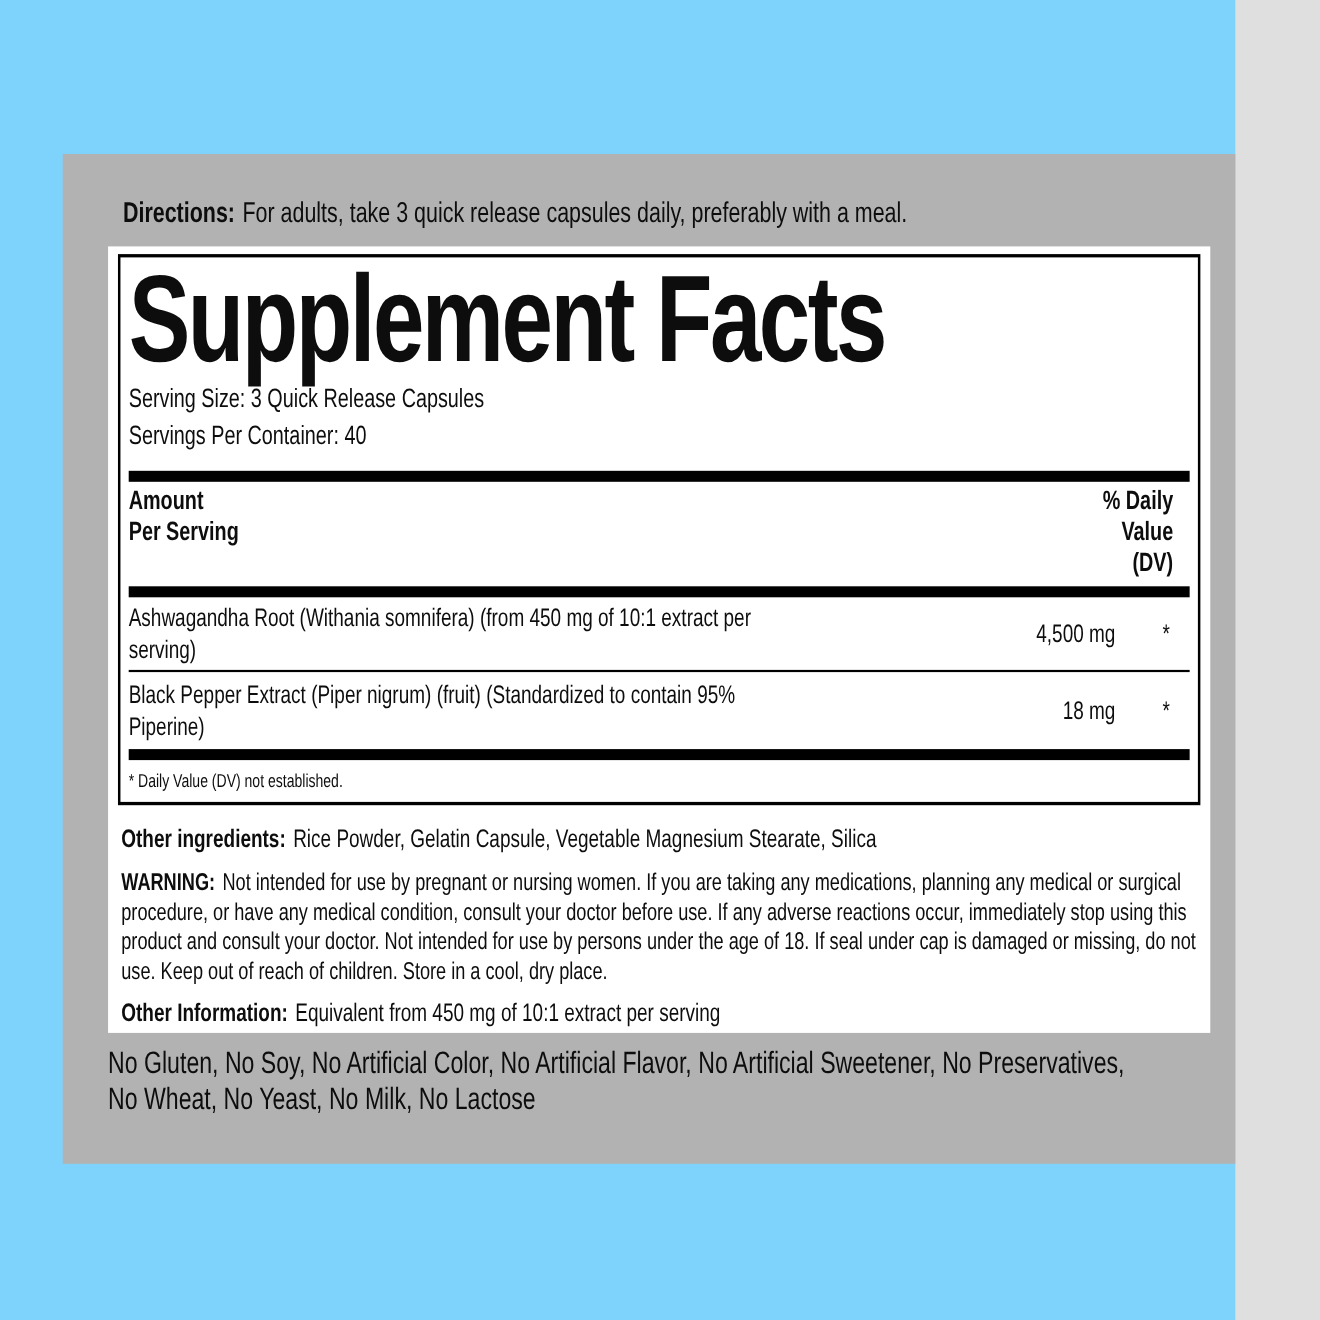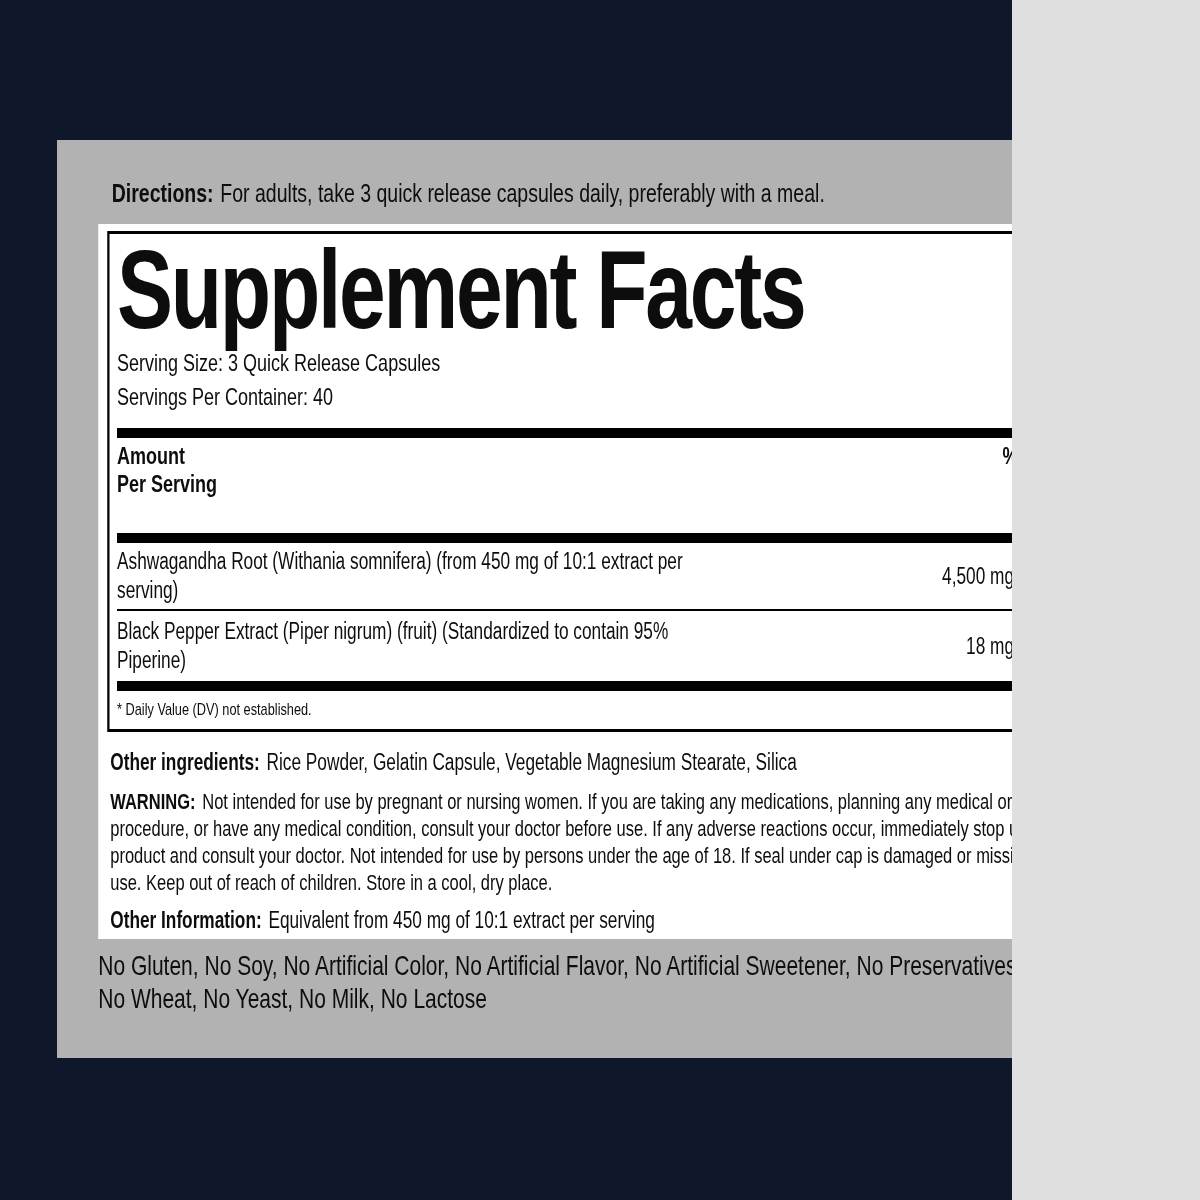--- a/index.html
+++ b/index.html
@@ -1,21 +1,21 @@
 <!DOCTYPE html>
 <html><head>
 <meta charset="utf-8">
 <style>
   * { margin: 0; padding: 0; box-sizing: border-box; }
   html, body { background: #dfdfdf; }
   body { font-family: "Liberation Sans", sans-serif; color: #0d0d0d; }
   .stage {
     position: relative;
-    width: 1012px; height: 1200px;
-    background: #0f172a;
+    width: 1123px; height: 1200px;
+    background: #7dd3fc;
     overflow: hidden;
   }
   
   .gray-panel {
     position: absolute;
     left: 57px; top: 140px;
     width: 1448px; height: 918px;
     background: #b2b2b2;
     transform: scaleX(0.75);
     transform-origin: 0 0;

